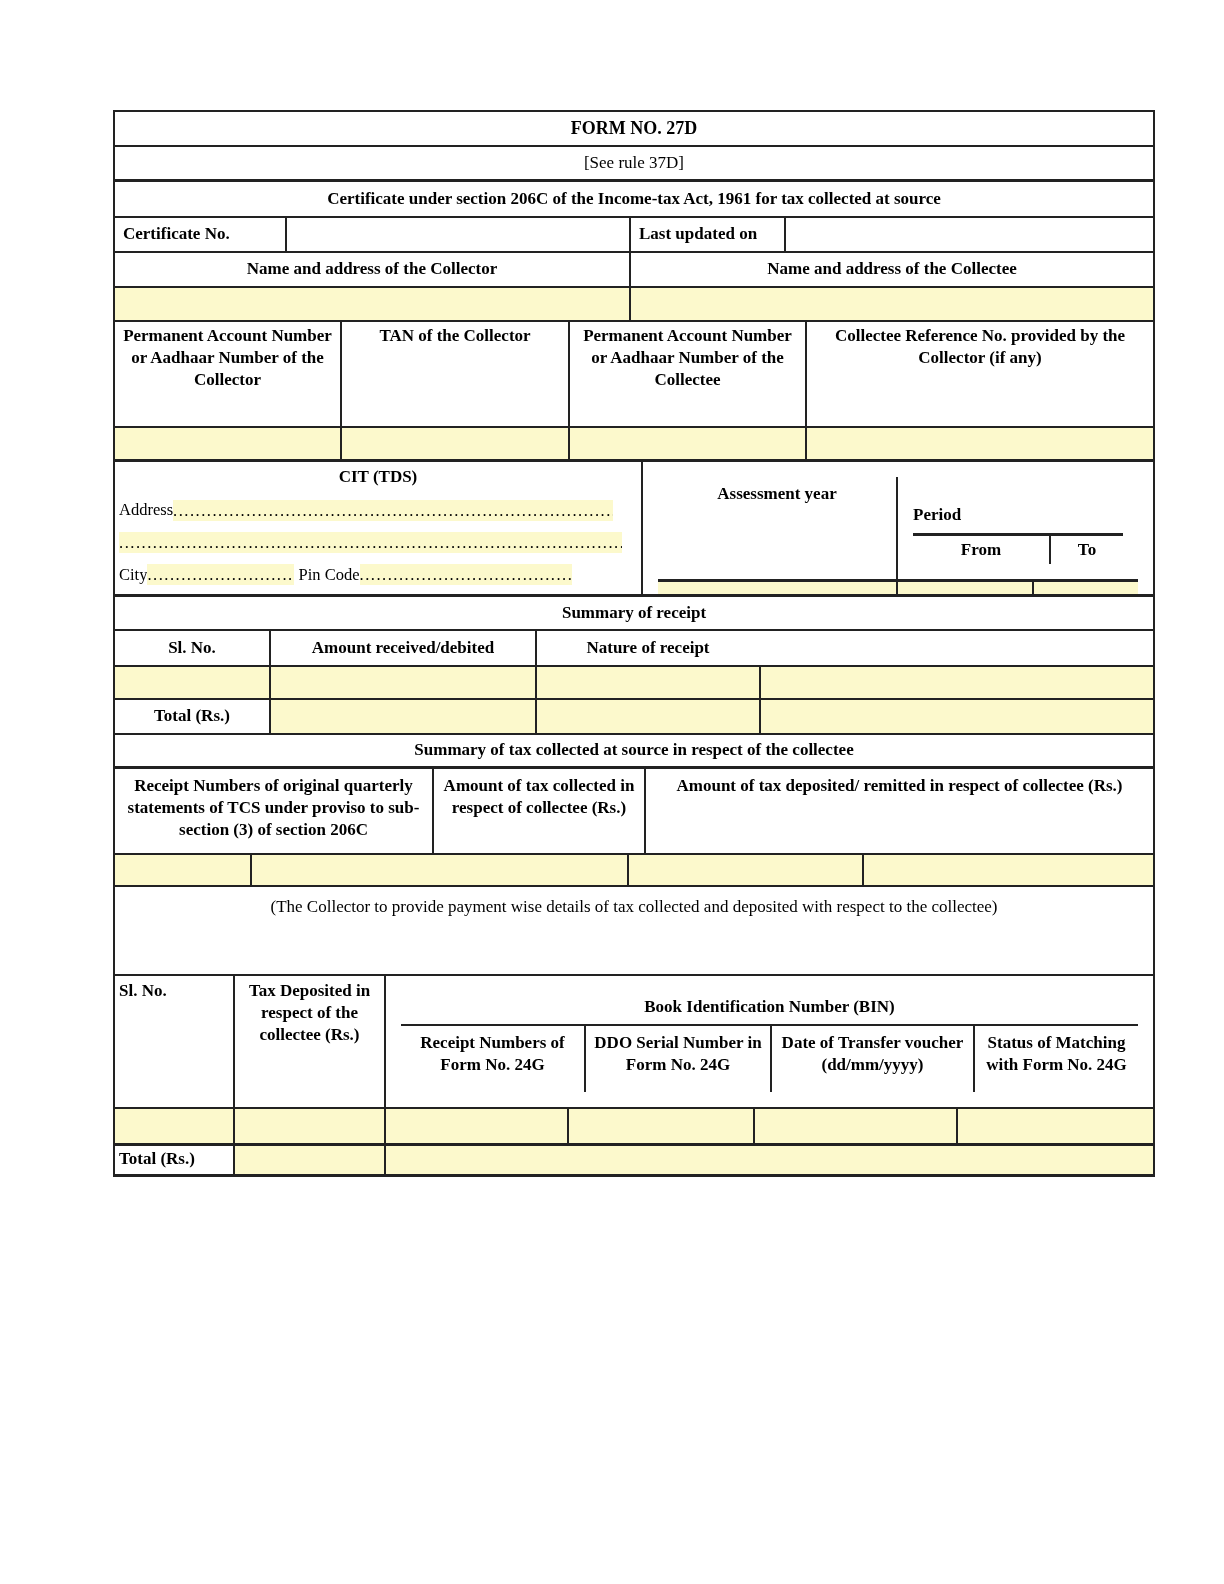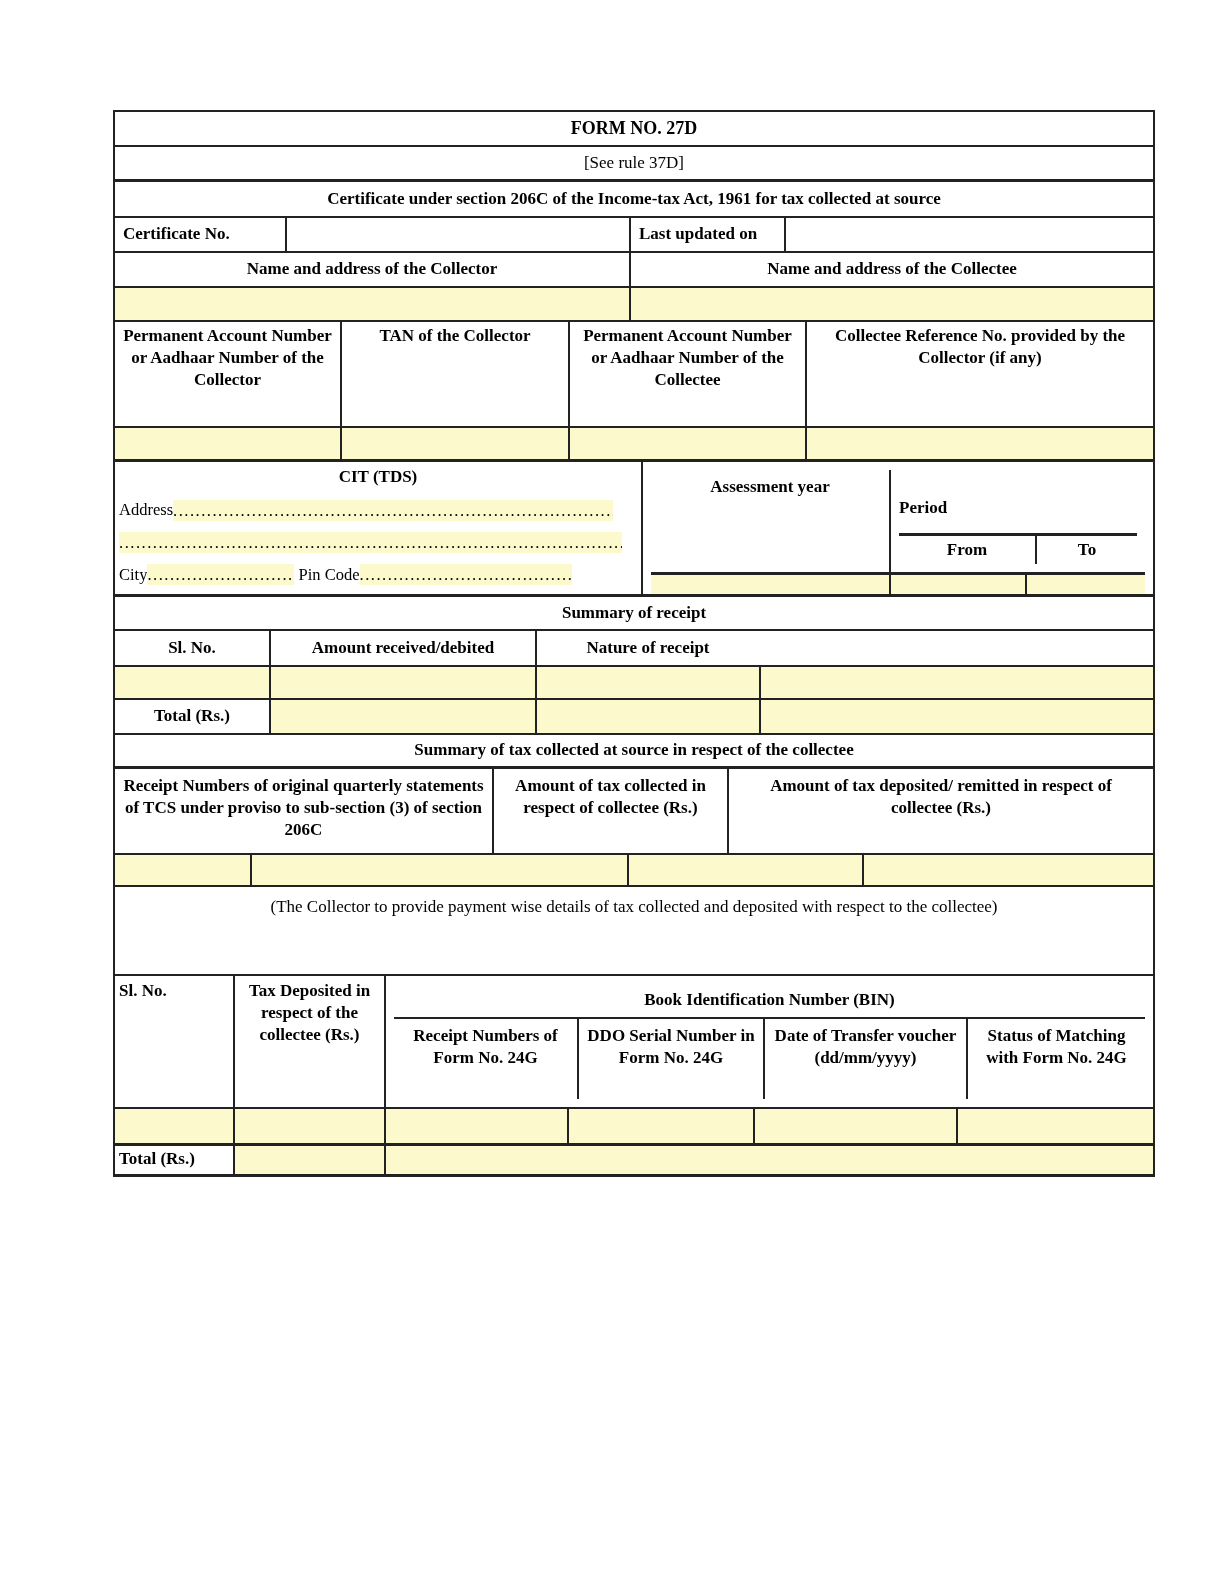--- a/index.html
+++ b/index.html
@@ -29,21 +29,21 @@
   .reg { font-weight:normal; }
   .big { font-size:18px; }
   .nopad { padding:0; }
   
   .cit-title { text-align:center; margin-top:4px; }
   .cit-line { font-weight:normal; font-size:16.5px; white-space:nowrap; overflow:hidden; margin-top:11px; padding-left:4px; }
   .dots { display:inline-block; overflow:hidden; white-space:nowrap; height:21px;
           vertical-align:bottom; letter-spacing:1.5px; font-weight:normal; }
   .hl { background:var(--hl); }
   
-  .colwrap { display:flex; padding:8px; }
+  .colwrap { display:flex; padding:15px; }
   .subrow { display:flex; flex:1 1 auto; border-top:2px solid var(--bd); }
   .note { font-weight:normal; margin-top:9px; }
   .sec-title { padding:5px 48px 0 48px; text-align:center; }
 </style>
 </head>
 <body>
 
 <div class="form">
 
   <div class="row" style="height:33px">
@@ -140,22 +140,22 @@
     <div class="c ctr" style="width:154px">Total (Rs.)</div>
     <div class="c yl" style="width:266px"></div>
     <div class="c yl" style="width:224px"></div>
     <div class="c grow yl"></div>
   </div>
 
   <div class="row" style="height:33px">
     <div class="c grow ctr">Summary of tax collected at source in respect of the collectee</div>
   </div>
   <div class="row bt3" style="height:87px">
-    <div class="c topctr" style="width:377px; padding-top:6px">Receipt Numbers of original quarterly statements of TCS under proviso to sub-section (3) of section 206C</div>
-    <div class="c topctr" style="width:235px; padding-top:6px">Amount of tax collected in respect of collectee (Rs.)</div>
+    <div class="c topctr" style="width:317px; padding-top:6px">Receipt Numbers of original quarterly statements of TCS under proviso to sub-section (3) of section 206C</div>
+    <div class="c topctr" style="width:212px; padding-top:6px">Amount of tax collected in respect of collectee (Rs.)</div>
     <div class="c grow topctr" style="padding:6px 24px 3px">Amount of tax deposited/ remitted in respect of collectee (Rs.)</div>
   </div>
   <div class="row" style="height:32px">
     <div class="c yl" style="width:135px"></div>
     <div class="c yl" style="width:377px"></div>
     <div class="c yl" style="width:235px"></div>
     <div class="c grow yl"></div>
   </div>
 
   <div class="row" style="height:89px">

